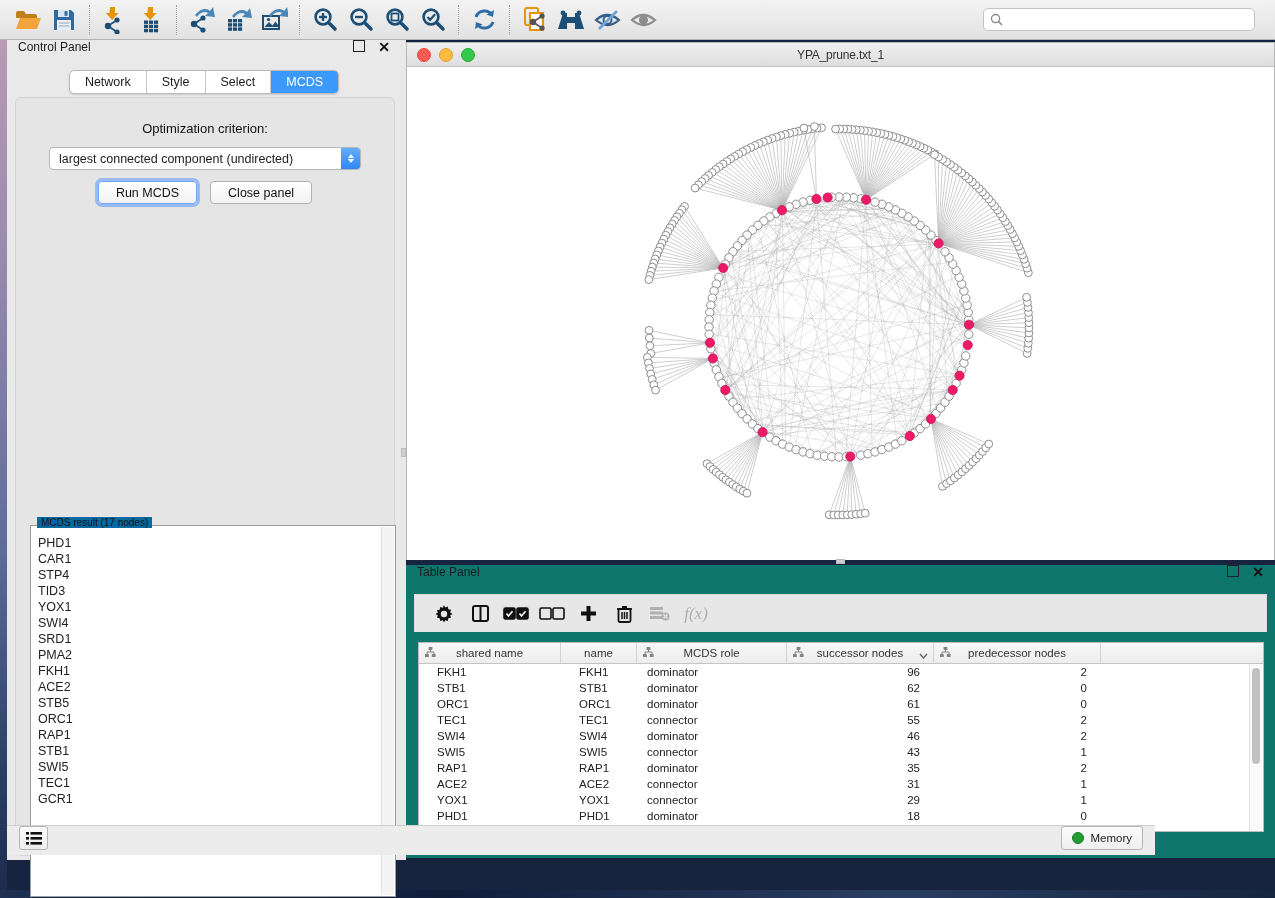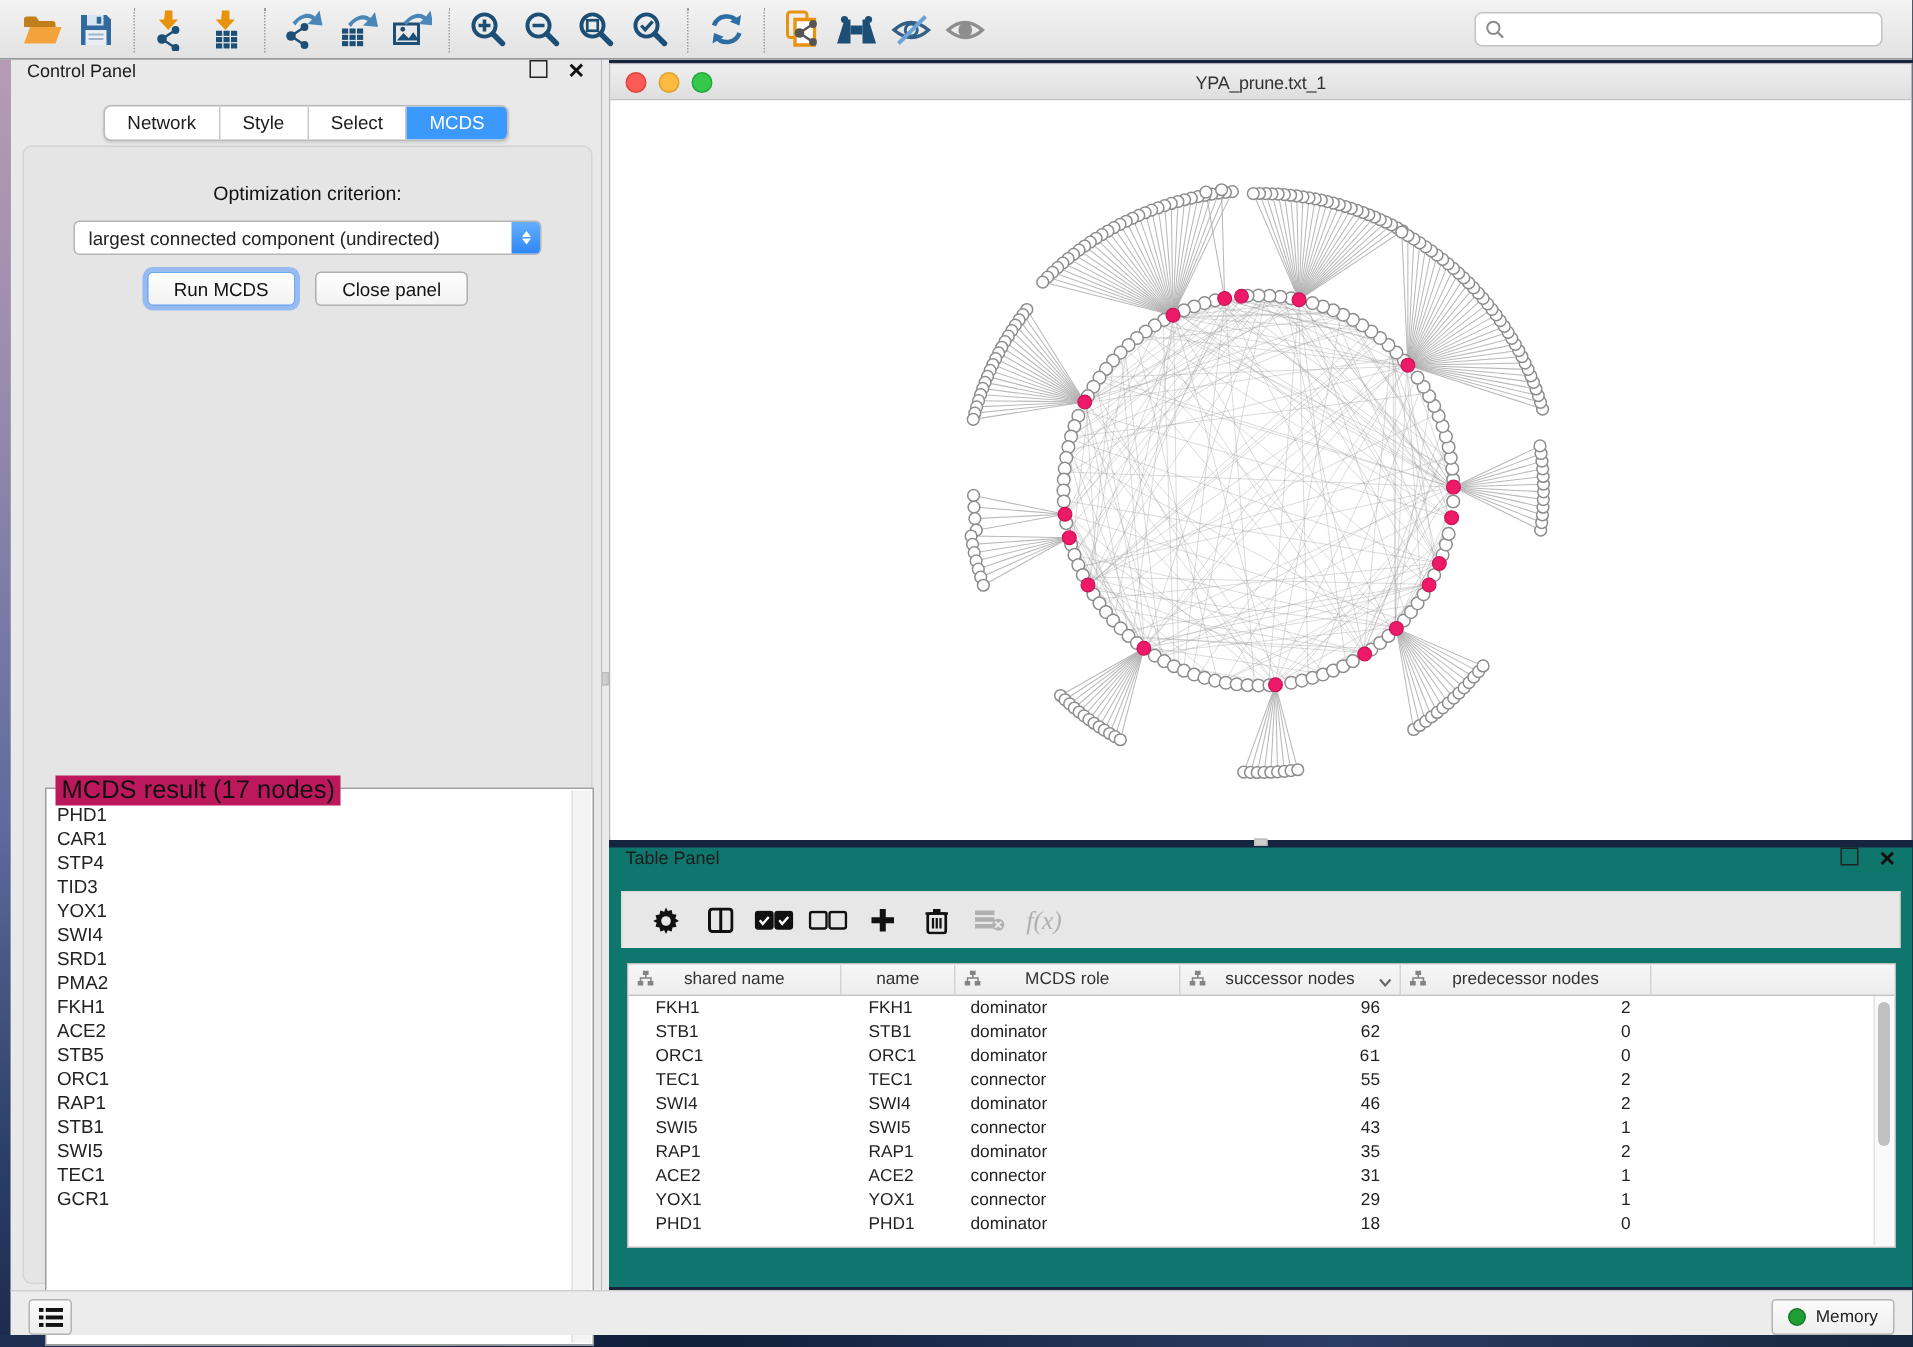--- a/index.html
+++ b/index.html
@@ -42,21 +42,21 @@
   #criterion-select .stepper{width:19px;height:21px;background:linear-gradient(#63aefd,#2f87f7);border-radius:0 3px 3px 0;
     display:flex;flex-direction:column;align-items:center;justify-content:center;gap:1px}
   .chev{width:0;height:0;border-left:3.5px solid transparent;border-right:3.5px solid transparent}
   .chev.up{border-bottom:4px solid #fff}
   .chev.down{border-top:4px solid #fff}
   #cp-buttons{display:flex;justify-content:center;gap:13px;margin-top:11px}
   .mac-btn{height:23px;background:linear-gradient(#ffffff,#f2f2f2);border:1px solid #b0b0b0;border-radius:4px;
     font-size:12.5px;padding:0 17px;font-family:inherit;color:#111}
   .mac-btn.focused{border-color:#6fa8f5;box-shadow:0 0 0 3px rgba(88,151,251,.55)}
   #mcds-group{position:absolute;left:14px;top:427px;width:364px;height:370px;border:1px solid #9d9d9d;background:#fff}
-  #mcds-group .gtitle{position:absolute;top:-9px;left:6px;background:#be185d;padding:0 4px;font-size:17px;color:#111}
+  #mcds-group .gtitle{position:absolute;top:-9px;left:6px;background:#0369a1;padding:0 4px;font-size:10px;color:#111}
   #mcds-list{position:absolute;left:1px;top:3px;bottom:1px;right:14px;overflow:hidden;padding:6px 0 0 6px;font-size:12.5px;line-height:16px}
   #mcds-scroll{position:absolute;top:1px;bottom:1px;right:1px;width:12px;background:#f4f4f4;border-left:1px solid #e0e0e0}
 
   
   #splitter-v{position:absolute;left:401px;top:40px;width:5px;height:820px;background:#e9e9e9}
   #splitter-v .grip{position:absolute;left:0px;top:408px;width:5px;height:9px;background:#cfcfcf;border:1px solid #bdbdbd;box-sizing:border-box}
   #h-grip{position:absolute;left:836px;top:559px;width:9px;height:5px;background:#cfcfcf;border:1px solid #bdbdbd;box-sizing:border-box}
 
   
   #network-window{position:absolute;left:406px;top:42px;width:869px;height:518px;box-sizing:border-box;
@@ -87,22 +87,22 @@
   .tcell{box-sizing:border-box;white-space:nowrap;overflow:hidden}
   .tcell.nm{padding-left:18px}
   .tcell.rl{padding-left:10px}
   .tcell.num{text-align:right;padding-right:14px}
   #tbl-scroll{position:absolute;right:1px;top:21px;bottom:1px;width:12px;background:#fafafa;border-left:1px solid #e3e3e3}
   #tbl-thumb{position:absolute;left:1.5px;top:4px;width:8px;height:96px;background:#c1c1c1;border-radius:4px}
   #tp-tabs{position:absolute;left:0;right:0;top:269px;height:24px;display:flex;justify-content:center;align-items:center}
   .seg.small .tab{padding:3px 12px;font-size:12px}
 
   
-  #status-bar{position:absolute;left:7px;top:860px;width:1268px;height:30px;background:#ececec;border-top:1px solid #cfcfcf;
-    display:flex;align-items:flex-end;box-sizing:border-box;padding:0 12px}
+  #status-bar{position:absolute;left:7px;top:825px;width:1148px;height:30px;background:#ececec;border-top:1px solid #cfcfcf;
+    display:flex;align-items:flex-start;box-sizing:border-box;padding:0 12px}
   #list-btn{width:27px;height:22px;border:1px solid #b4b4b4;border-radius:3px;background:linear-gradient(#fbfbfb,#ededed);
     display:flex;align-items:center;justify-content:center}
   #memory-btn{margin-left:auto;height:22px;border:1px solid #b4b4b4;border-radius:3px;background:linear-gradient(#fbfbfb,#efefef);
     display:flex;align-items:center;gap:6px;padding:0 10px;font-size:11.5px;color:#222}
   #memory-dot{width:10px;height:10px;border-radius:50%;background:#1f9e33;border:1px solid #157a26}
 </style>
 </head>
 <body>
 
 <div id="toolbar">
@@ -1150,21 +1150,21 @@
           <div class="tcell nm" style="width: 142px;">STB1</div>
           <div class="tcell nm" style="width: 76px;">STB1</div>
           <div class="tcell rl" style="width: 150px;">dominator</div>
           <div class="tcell num" style="width: 147px;">62</div>
           <div class="tcell num" style="width: 167px;">0</div>
         </div>
         <div class="trow">
           <div class="tcell nm" style="width: 142px;">ORC1</div>
           <div class="tcell nm" style="width: 76px;">ORC1</div>
           <div class="tcell rl" style="width: 150px;">dominator</div>
-          <div class="tcell num" style="width: 147px; font-family: Liberation Mono, monospace;">61</div>
+          <div class="tcell num" style="width: 147px;">61</div>
           <div class="tcell num" style="width: 167px;">0</div>
         </div>
         <div class="trow">
           <div class="tcell nm" style="width: 142px;">TEC1</div>
           <div class="tcell nm" style="width: 76px;">TEC1</div>
           <div class="tcell rl" style="width: 150px;">connector</div>
           <div class="tcell num" style="width: 147px;">55</div>
           <div class="tcell num" style="width: 167px;">2</div>
         </div>
         <div class="trow">

